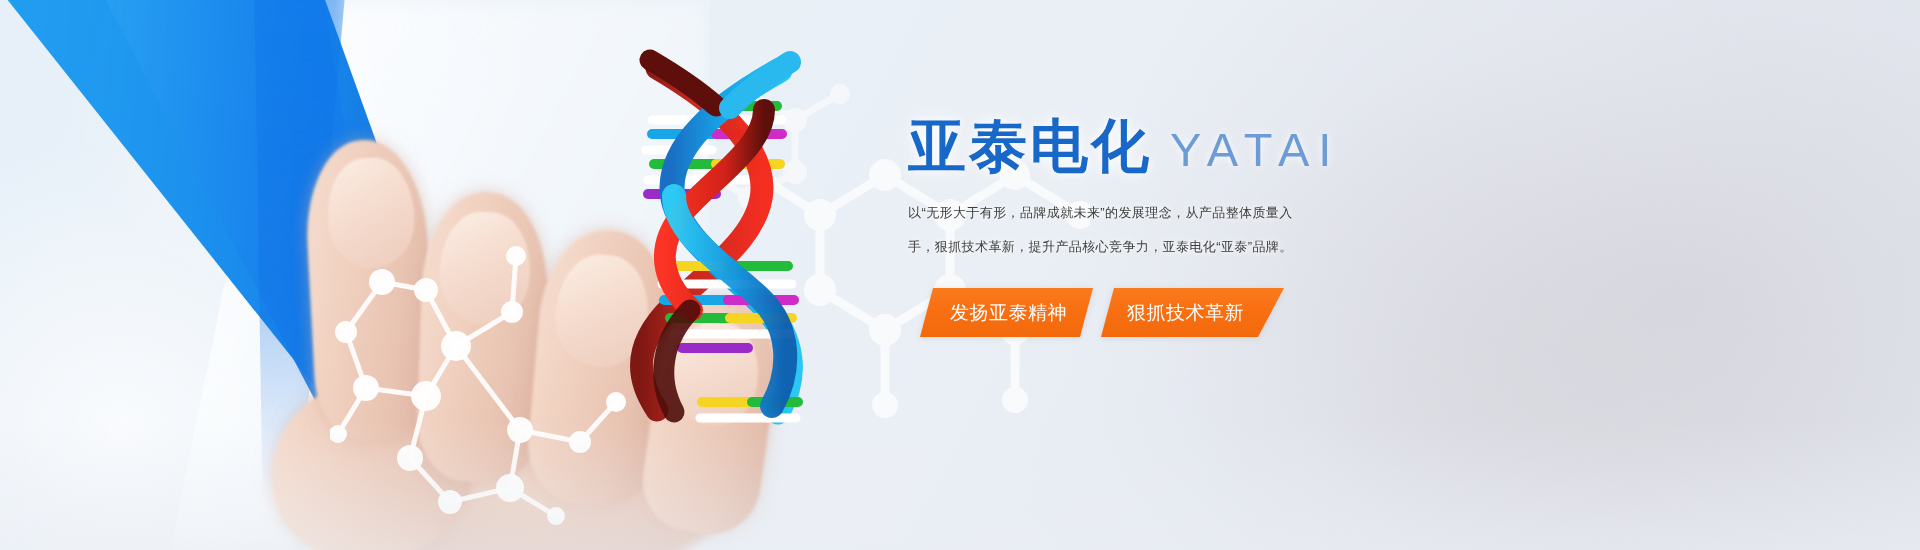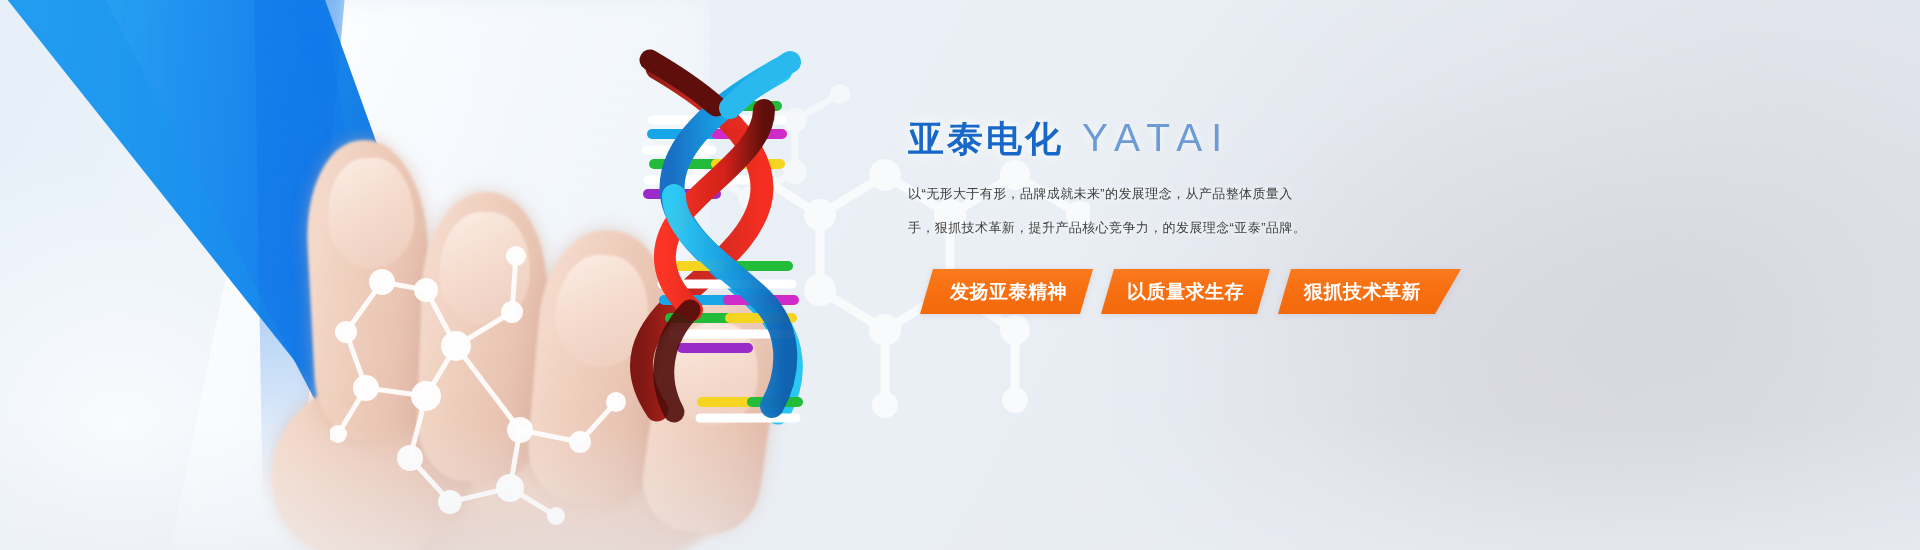--- a/index.html
+++ b/index.html
@@ -139,29 +139,29 @@
     position: absolute;
     left: 908px; top: 118px;
     width: 620px;
   }
   #page-title {
     white-space: nowrap;
     line-height: 1;
     margin: 0 0 20px 0;
   }
   #title-cn {
-    font-size: 36px;
+    font-size: 58px;
     font-weight: bold;
     color: #1768c8;
     letter-spacing: 3px;
     text-shadow: 0 0 10px rgba(255,255,255,.95), 0 0 20px rgba(255,255,255,.7);
     font-family: Liberation Serif, serif;
   }
   #title-en {
-    font-size: 39px;
+    font-size: 47px;
     font-weight: normal;
     color: #6d9bd6;
     letter-spacing: 9px;
     margin-left: 18px;
     text-shadow: 0 0 10px rgba(255,255,255,.9);
   }
 
   #page-desc {
     font-size: 13px;
     line-height: 34px;
@@ -176,31 +176,31 @@
   
   #slogan-bar {
     position: relative;
     display: flex;
     height: 45px;
     margin-left: 12px;
     filter: drop-shadow(0 1px 3px rgba(120,110,110,.18));
   }
   .slogan-tag {
     position: relative;
-    height: 45px;
+    height: 33px;
     display: flex;
     align-items: center;
     justify-content: center;
     color: #ffffff;
     font-size: 19px;
-    font-weight: bold;
+    font-weight: normal;
     letter-spacing: .5px;
     background: linear-gradient(180deg, #fa7a1e 0%, #f76f10 48%, #f36a0c 100%);
     white-space: nowrap;
-    padding: 0 22px;
+    padding: 8px 22px;
   }
   #slogan-tag-0 {
     clip-path: polygon(13px 0, 100% 0, calc(100% - 13px) 100%, 0 100%);
     padding-left: 30px;
     padding-right: 26px;
     margin-right: -1px;
   }
   #slogan-tag-1 {
     clip-path: polygon(13px 0, 100% 0, calc(100% - 13px) 100%, 0 100%);
     padding-left: 26px;
@@ -385,23 +385,22 @@
   <div class="bottom-haze"></div>
 
   <div id="text-block">
 
     <h1 id="page-title">
       <span id="title-cn">亚泰电化</span><span id="title-en">YATAI</span>
     </h1>
 
     <p id="page-desc">
       <span class="ln">以“无形大于有形，品牌成就未来”的发展理念，从产品整体质量入</span>
-      <span class="ln">手，狠抓技术革新，提升产品核心竞争力，的发展理念“亚泰”品牌。</span>
+      <span class="ln">手，狠抓技术革新，提升产品核心竞争力，亚泰电化“亚泰”品牌。</span>
     </p>
 
     <div id="slogan-bar">
       <div class="slogan-tag" id="slogan-tag-0">发扬亚泰精神</div>
-      <div class="slogan-tag" id="slogan-tag-1">以质量求生存</div>
       <div class="slogan-tag" id="slogan-tag-2">狠抓技术革新</div>
     </div>
 
   </div>
 </div>
 
 </body></html>

